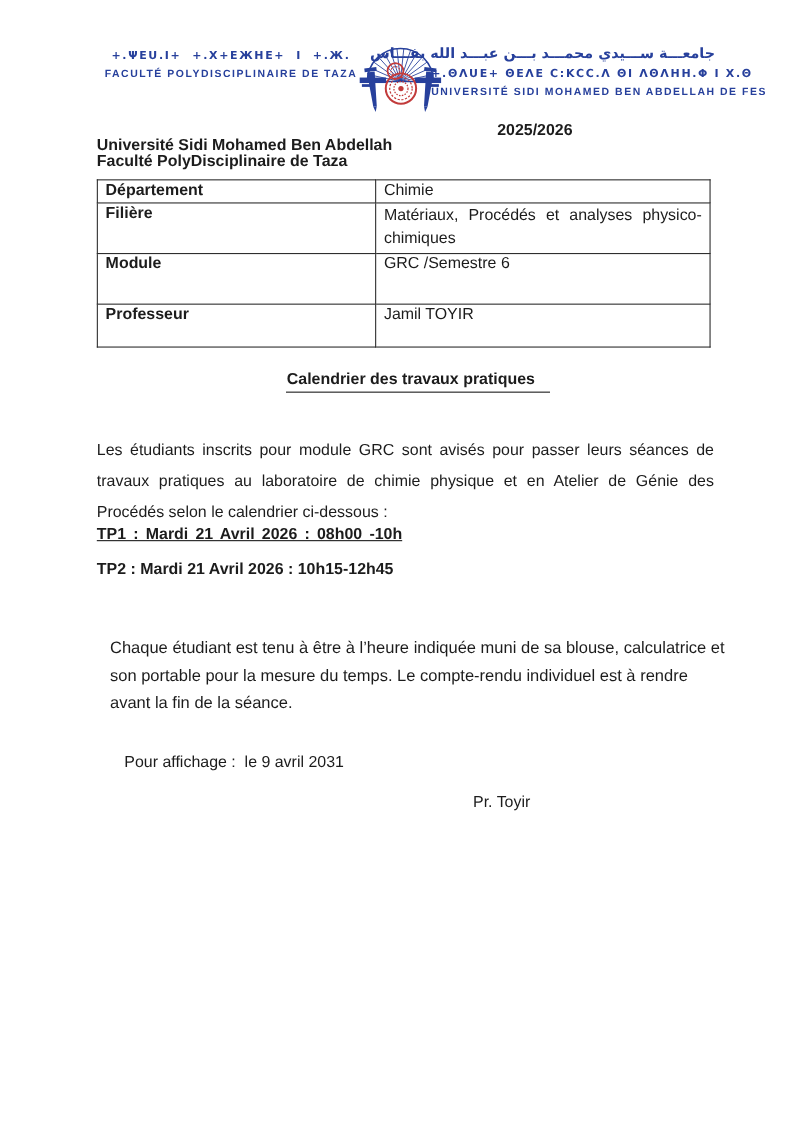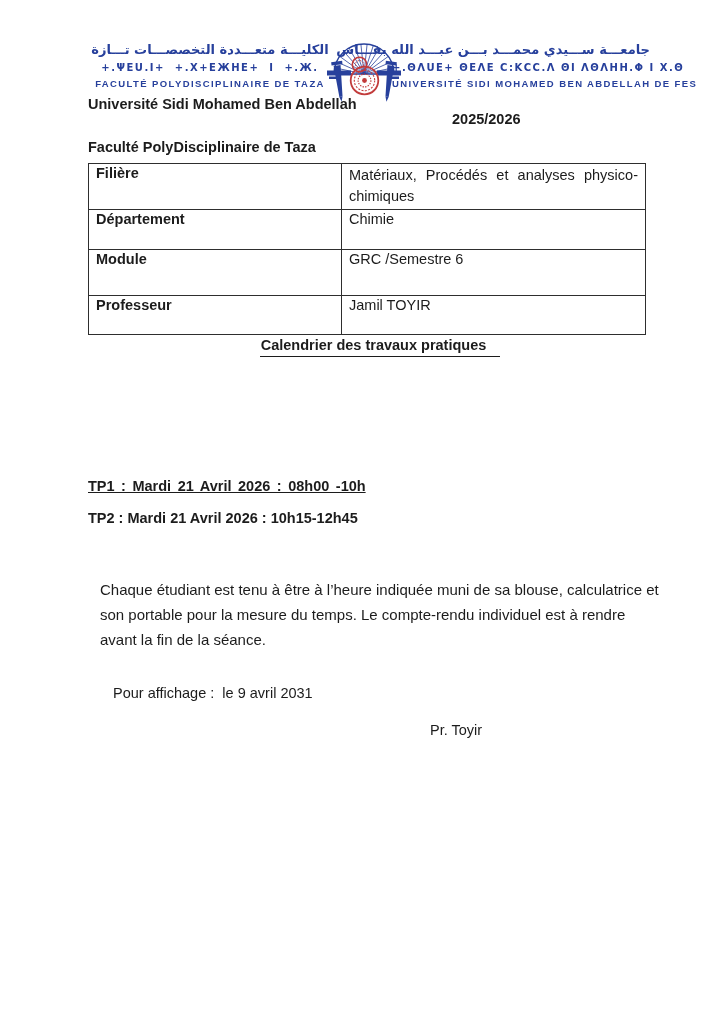--- a/index.html
+++ b/index.html
@@ -26,21 +26,21 @@
   .hdr-french {
     font-size:9.5px; font-weight:bold; letter-spacing:1.4px;
     white-space:nowrap; margin-top:4px; line-height:12px;
   }
   .logo { position:absolute; left:325px; top:33px; width:78px; height:76px; }
 
   
   .uni-line, .year-line, .faculty-line {
     position:absolute; font-size:14.5px; font-weight:bold;
   }
-  .uni-line     { left:88px;  top:96px;text-align:center; }
+  .uni-line     { left:88px;  top:124px;text-align:center; }
   .year-line    { left:452px; top:111px; }
   .faculty-line { left:88px;  top:139px; }
 
   
   table.info {
     position:absolute; left:88px; top:163px; width:558px;
     border-collapse:collapse; font-size:14.5px;
   }
   table.info td {
     border:1.6px solid #2e2e2e; vertical-align:top; padding:1px 7px 2px;
@@ -71,21 +71,20 @@
   }
   .affichage { position:absolute; left:113px; top:685px; font-size:14.5px; white-space:pre; }
   .signature { position:absolute; left:430px; top:722px; font-size:14.5px; }
 </style>
 </head>
 <body>
 
 <div class="page">
 
   <div class="hdr-col left">
-    <div class="hdr-arabic">الكليـــة متعـــددة التخصصـــات تـــازة</div>
     <div class="hdr-tifinagh">+.ΨΕU.Ι+  +.X+ΕЖΗΕ+  Ι  +.Ж.</div>
     <div class="hdr-french">FACULTÉ POLYDISCIPLINAIRE DE TAZA</div>
   </div>
 
   <svg class="logo" viewBox="0 0 78 76" aria-hidden="true">
 
     <path d="M9,41 A30,30 0 0 1 69,41 Z" fill="#ffffff" stroke="#27409c" stroke-width="1.4"></path>
     <g stroke="#27409c" stroke-width="0.8">
       <line x1="39" y1="41" x2="9.7" y2="34.8"></line>
       <line x1="39" y1="41" x2="11.6" y2="28.8"></line>
@@ -135,42 +134,43 @@
     <div class="hdr-french">UNIVERSITÉ SIDI MOHAMED BEN ABDELLAH DE FES</div>
   </div>
 
   <div class="uni-line">Université Sidi Mohamed Ben Abdellah</div>
   <div class="year-line">2025/2026</div>
   <div class="faculty-line">Faculté PolyDisciplinaire de Taza</div>
 
   <table class="info">
     <tbody>
       <tr>
+        <td class="lbl">Département</td>
+        <td class="val">Chimie</td>
+      </tr>
+      <tr>
         <td class="lbl">Filière</td>
         <td class="val justify">Matériaux, Procédés et analyses physico-chimiques</td>
-      </tr>
-      <tr>
-        <td class="lbl">Département</td>
-        <td class="val">Chimie</td>
       </tr>
       <tr>
         <td class="lbl">Module</td>
         <td class="val">GRC /Semestre 6</td>
       </tr>
       <tr>
         <td class="lbl">Professeur</td>
         <td class="val">Jamil TOYIR</td>
       </tr>
     </tbody>
   </table>
 
   <div class="doc-title">
     <span>Calendrier des travaux pratiques</span>
   </div>
 
+  <p class="para1">Les étudiants inscrits pour module GRC sont avisés pour passer leurs séances de travaux pratiques au laboratoire de chimie physique et en Atelier de Génie des Procédés selon le calendrier ci-dessous :</p>
 
   <div class="tp-line tp1">TP1 : Mardi 21 Avril 2026 : 08h00 -10h</div>
   <div class="tp-line tp2">TP2 : Mardi 21 Avril 2026 : 10h15-12h45</div>
 
   <p class="para2">Chaque étudiant est tenu à être à l’heure indiquée muni de sa blouse, calculatrice et son portable pour la mesure du temps. Le compte-rendu individuel est à rendre avant la fin de la séance.</p>
 
   <div class="affichage">Pour affichage :  le 9 avril 2031</div>
   <div class="signature">Pr. Toyir</div>
 
 </div>

